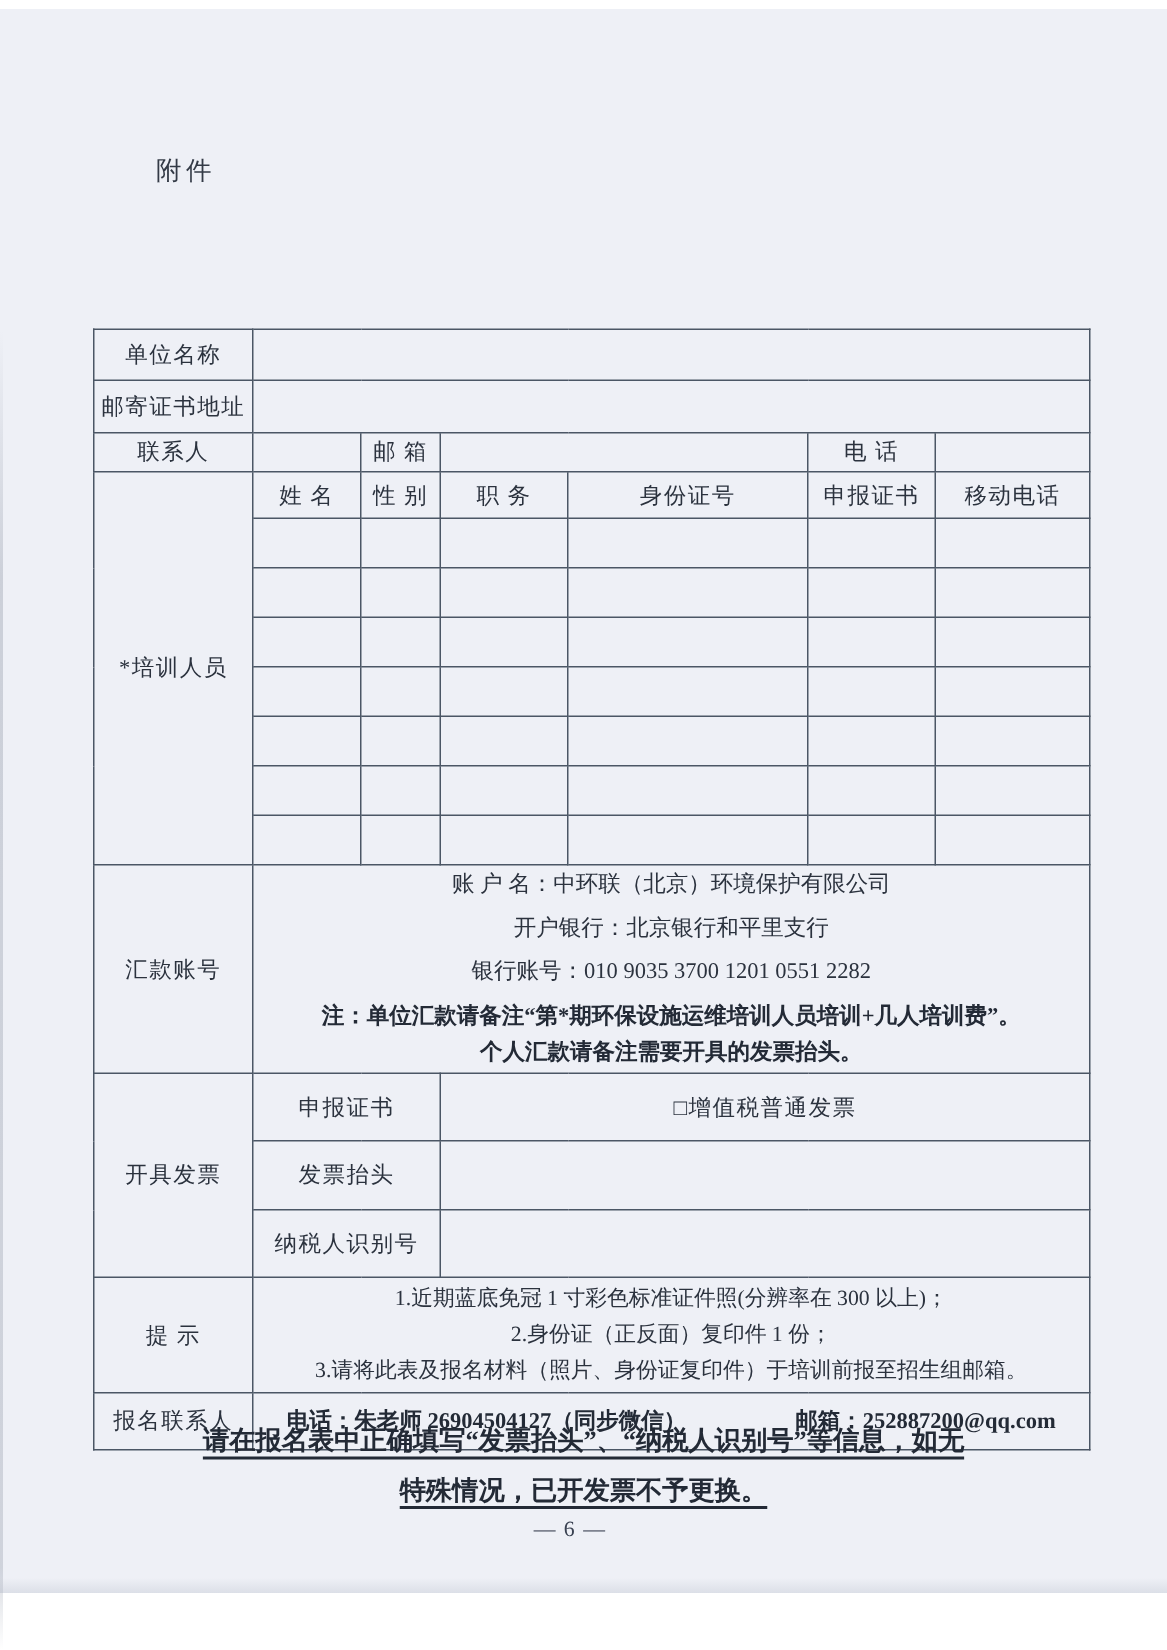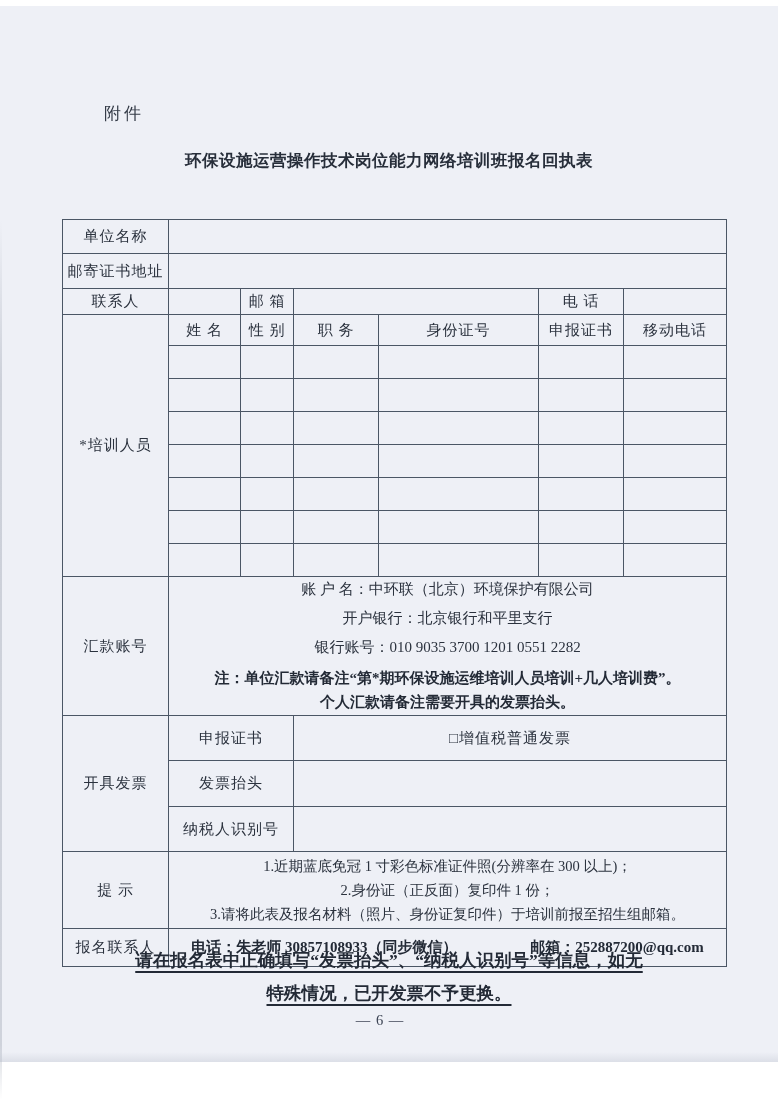--- a/index.html
+++ b/index.html
@@ -71,21 +71,20 @@
     text-align:center;font-size:14.5px;color:#3a4252;letter-spacing:1px;
   }
 </style>
 </head>
 <body>
 
 <div class="page">
 
   <div class="attachment">附件</div>
 
-  <div class="doc-title">环保设施运营操作技术岗位能力网络培训班报名回执表</div>
 
   <table class="form">
     <colgroup>
       <col style="width:106px">
         <col style="width:72px">
         <col style="width:53px">
       <col style="width:85px">
         <col style="width:160px">
         <col style="width:85px">
       <col style="width:103px">
@@ -208,21 +207,21 @@
       <td colspan="6" class="content-left">
         <div class="tips-line">1.近期蓝底免冠 1 寸彩色标准证件照(分辨率在 300 以上)；</div>
         <div class="tips-line">2.身份证（正反面）复印件 1 份；</div>
         <div class="tips-line">3.请将此表及报名材料（照片、身份证复印件）于培训前报至招生组邮箱。</div>
       </td>
     </tr>
 
     <tr class="h38">
       <td class="lbl">报名联系人</td>
       <td colspan="6" class="content-left">
-        <span class="contact-bold">电话：朱老师 30857108933（同步微信）</span>
+        <span class="contact-bold">电话：朱老师 26904504127（同步微信）</span>
         <span class="contact-bold contact-email">邮箱：252887200@qq.com</span>
       </td>
     </tr>
   </tbody>
     </table>
 
   <div class="footer-note">
     <div>请在报名表中正确填写“发票抬头”、“纳税人识别号”等信息，如无</div><br>
     <div>特殊情况，已开发票不予更换。</div>
   </div>

